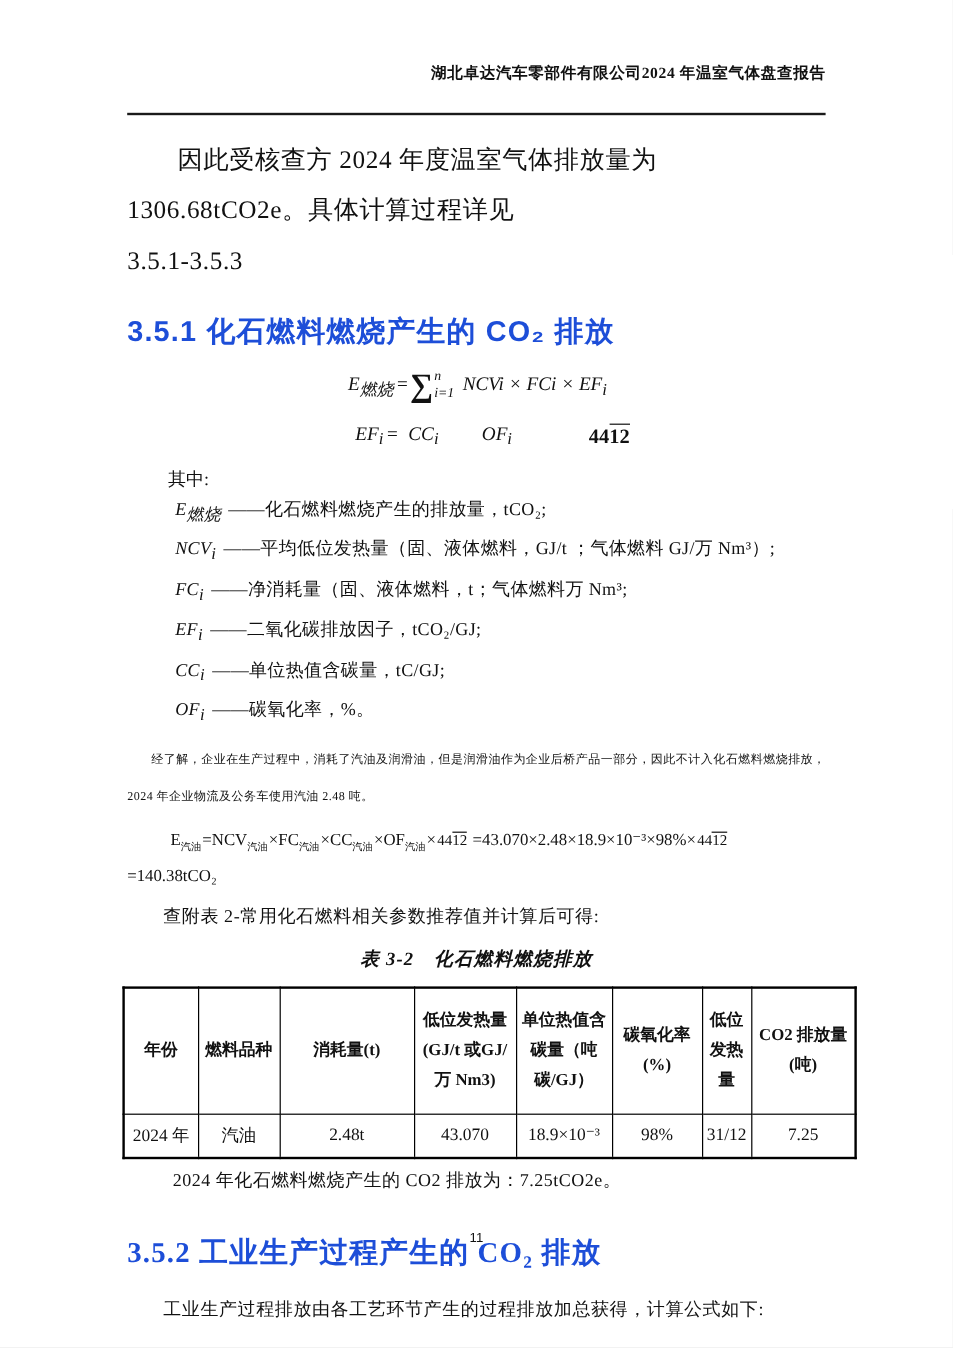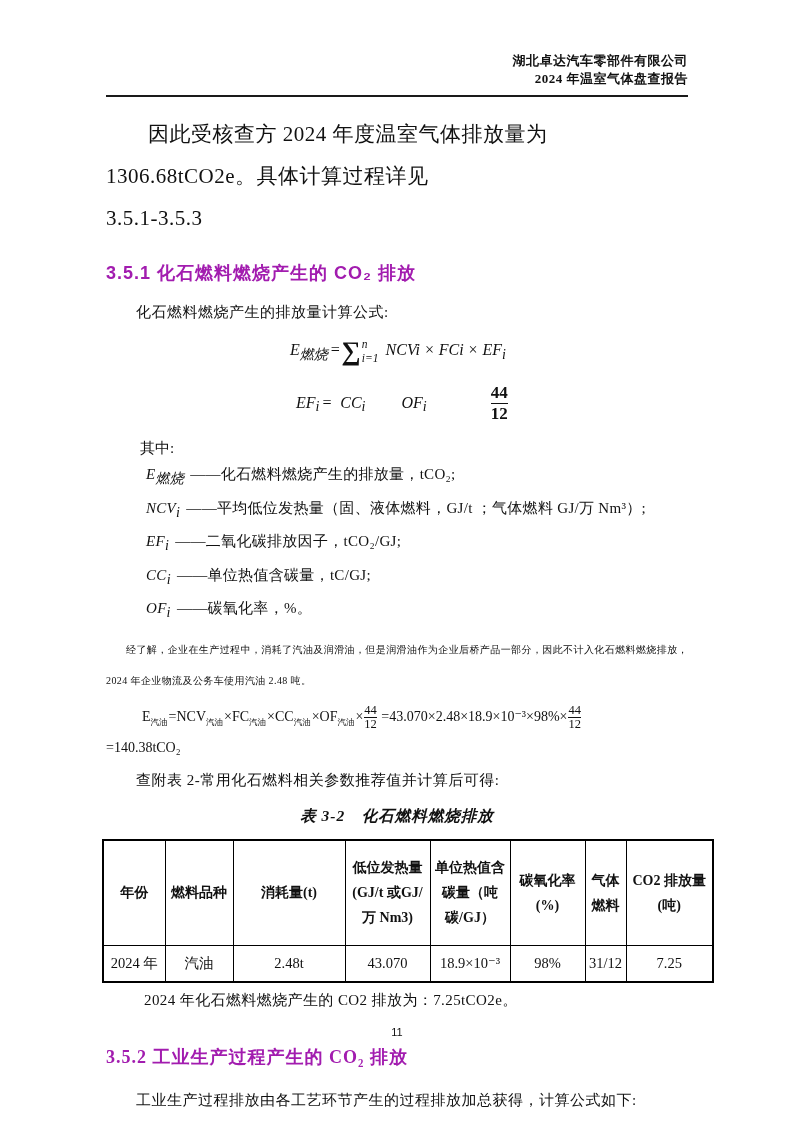--- a/index.html
+++ b/index.html
@@ -6,41 +6,41 @@
   .page{
     width:794px;height:1123px;background:#ffffff;margin:0 auto;
     box-sizing:border-box;position:relative;overflow:hidden;
     padding:52px 106px 0 106px;
     font-family:"Liberation Serif","DejaVu Serif",serif;
     color:#111;
   }
   
   .hdr{display:flex;justify-content:flex-end;align-items:flex-end;
        font-size:13px;font-weight:bold;letter-spacing:.5px;
-       padding-bottom:7px;border-bottom:2px solid #1a1a1a;flex-direction:column;}
+       padding-bottom:24px;border-bottom:2px solid #1a1a1a;}
   
   .intro{margin-top:16px;font-size:21px;line-height:42px;letter-spacing:.5px;}
   .indent2{text-indent:2em;}
   
   .sechead{margin:22px 0 0 0;font-family:"Liberation Sans","DejaVu Sans",sans-serif;
-           font-weight:bold;font-size:18px;letter-spacing:1px;color:#a21caf;}
+           font-weight:bold;font-size:24px;letter-spacing:1px;color:#1d4ed8;}
   .lead{margin-top:18px;font-size:15px;letter-spacing:.5px;}
   
   .fwrap{font-size:16px;}
   .it{font-style:italic;}
   .ssub{font-size:14px;font-style:italic;position:relative;top:4px;margin-right:2px;}
   .f1{margin:16px 0 0 184px;}
   .sum{display:inline-flex;align-items:center;vertical-align:middle;margin:0 3px 0 1px;}
   .sigma{font-size:27px;font-weight:bold;font-style:normal;line-height:1;}
   .sumlims{display:inline-flex;flex-direction:column;justify-content:center;
            font-size:11.5px;font-style:italic;line-height:1.15;margin-left:1px;}
   .f2{margin:18px 0 0 190px;display:flex;align-items:center;}
   .gap30{display:inline-block;width:34px;}
   .gap60{display:inline-block;width:62px;}
-  .frac{display:inline-flex;flex-direction:column;align-items:center;
+  .frac{display:inline-flex;flex-direction:row;align-items:center;
         vertical-align:middle;line-height:1.15;font-style:normal;}
   .frac .den{border-top:1.5px solid #111;}
   .f2 .frac{font-size:17px;font-weight:bold;font-family:"Liberation Serif",serif;}
   
   .among{margin:16px 0 0 34px;font-size:15px;}
   .def{margin-left:40px;font-size:15px;line-height:32.5px;letter-spacing:.3px;}
   
   .para{margin-top:8px;font-size:10px;line-height:31px;text-align:justify;
         letter-spacing:.4px;}
   
@@ -73,21 +73,20 @@
     <span>2024 年温室气体盘查报告</span>
   </div>
 
   <div class="intro">
     <div class="indent2">因此受核查方 2024 年度温室气体排放量为 1306.68tCO2e。具体计算过程详见</div>
     <div>3.5.1-3.5.3</div>
   </div>
 
   <div class="sechead">3.5.1 化石燃料燃烧产生的 CO₂ 排放</div>
 
-  <div class="lead indent2">化石燃料燃烧产生的排放量计算公式:</div>
 
   <div class="fwrap f1">
     <span class="it">E</span><span class="ssub">燃烧</span><span class="it">=</span><span class="sum">
         <span class="sigma">∑</span>
         <span class="sumlims">
           <span>n</span>
           <span>i=1</span>
         </span>
       </span>
     <span class="it">NCVi × FCi × EF</span><span class="ssub">i</span>
@@ -111,20 +110,24 @@
 
   <div class="among">其中:</div>
 
   <div class="def">
     <span class="it">E</span><span class="ssub">燃烧</span>
     <span>——化石燃料燃烧产生的排放量，tCO₂;</span>
   </div>
   <div class="def">
     <span class="it">NCV</span><span class="ssub">i</span>
     <span>——平均低位发热量（固、液体燃料，GJ/t ；气体燃料 GJ/万 Nm³）;</span>
+  </div>
+  <div class="def">
+    <span class="it">FC</span><span class="ssub">i</span>
+    <span>——净消耗量（固、液体燃料，t；气体燃料万 Nm³;</span>
   </div>
   <div class="def">
     <span class="it">EF</span><span class="ssub">i</span>
     <span>——二氧化碳排放因子，tCO₂/GJ;</span>
   </div>
   <div class="def">
     <span class="it">CC</span><span class="ssub">i</span>
     <span>——单位热值含碳量，tC/GJ;</span>
   </div>
   <div class="def">
@@ -163,21 +166,21 @@
         <col style="width:87px">
     </colgroup>
     <thead>
       <tr>
         <th>年份</th>
         <th>燃料品种</th>
         <th>消耗量(t)</th>
         <th>低位发热量 (GJ/t 或GJ/ 万 Nm3)</th>
         <th>单位热值含碳量（吨碳/GJ）</th>
         <th>碳氧化率 (%)</th>
-        <th>气体燃料</th>
+        <th>低位发热量</th>
         <th>CO2 排放量(吨)</th>
       </tr>
     </thead>
     <tbody>
       <tr>
         <td>2024 年</td>
         <td>汽油</td>
         <td>2.48t</td>
         <td>43.070</td>
         <td>18.9×10⁻³</td>

